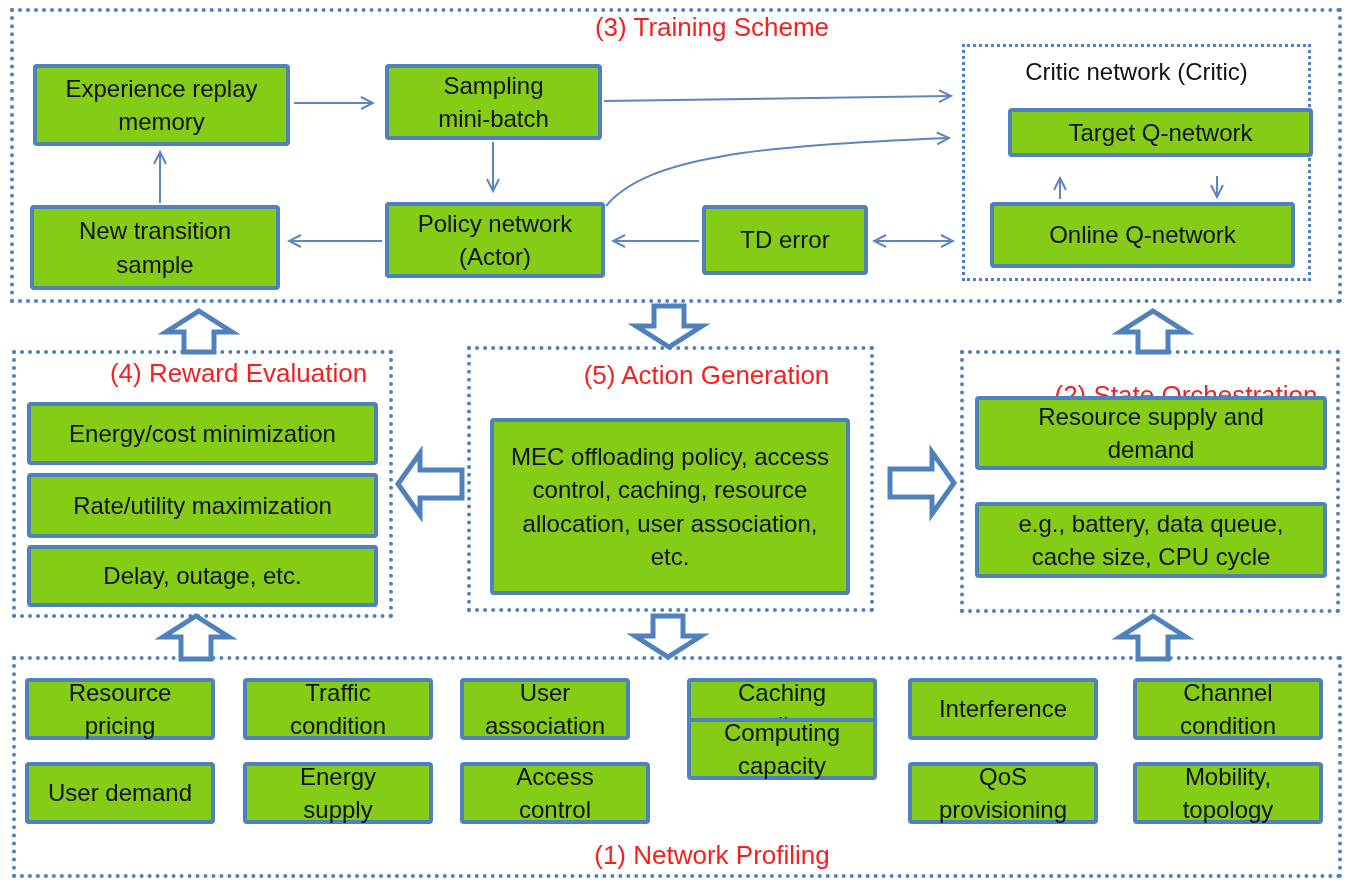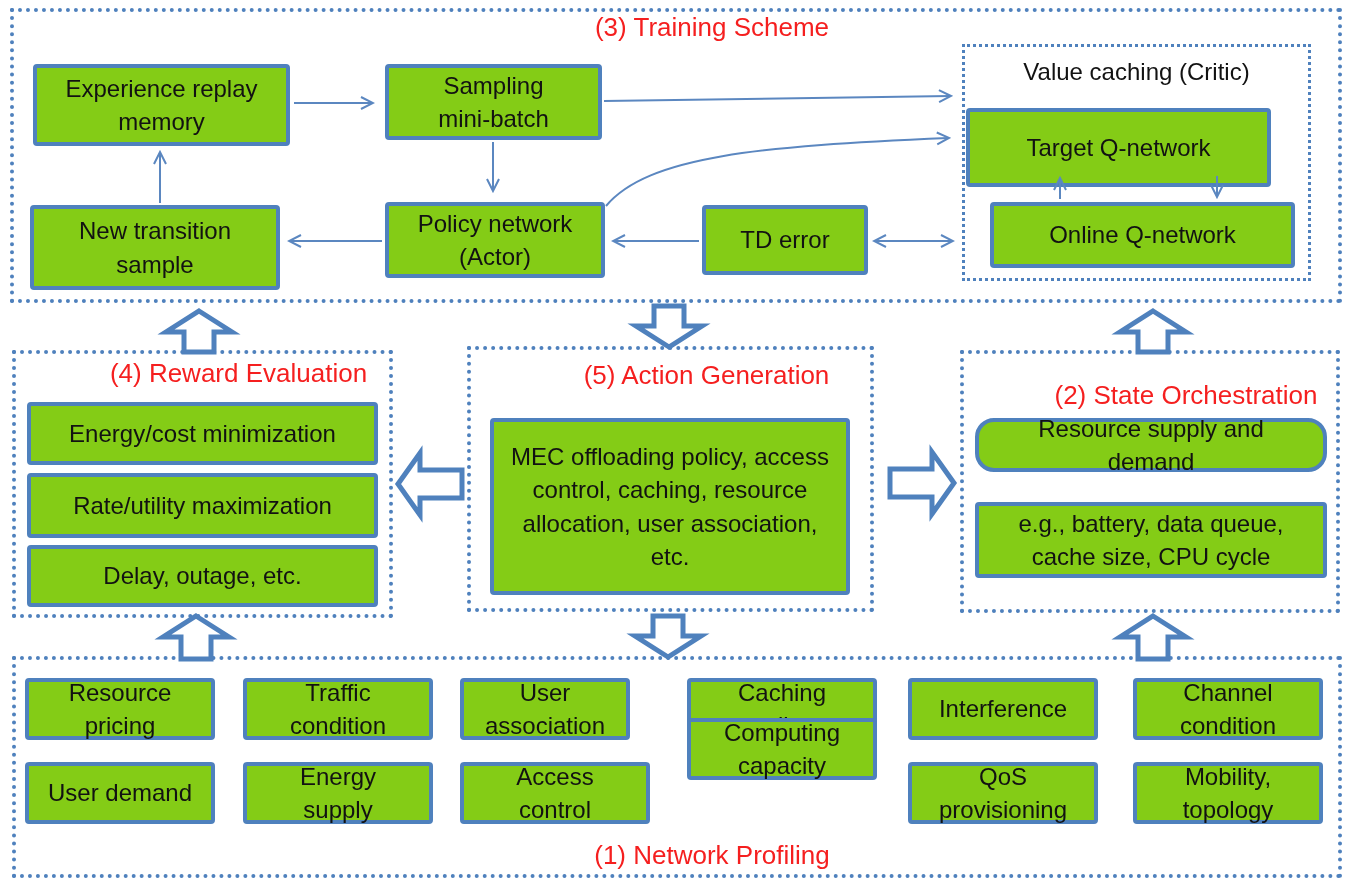--- a/index.html
+++ b/index.html
@@ -78,23 +78,23 @@
 
   <div class="solid-box w170" style="left:385px;top:202px;width:220px;height:76px;">
     <span>Policy network (Actor)</span>
   </div>
 
   <div class="solid-box nowrap" style="left:702px;top:205px;width:166px;height:70px;">
     <span>TD error</span>
   </div>
 
   <div class="dotted-box" style="left:962px;top:44px;width:349px;height:237px;border-width:3px;"></div>
-  <div style="position:absolute;left:962px;top:58px;width:349px;text-align:center;font-size:24px;">Value caching (Critic)</div>
+  <div style="position:absolute;left:962px;top:58px;width:349px;text-align:center;font-size:24px;">Critic network (Critic)</div>
 
-  <div class="solid-box nowrap" style="left:966px;top:108px;width:305px;height:79px;">
+  <div class="solid-box nowrap" style="left:1008px;top:108px;width:305px;height:49px;">
     <span>Target Q-network</span>
   </div>
 
   <div class="solid-box nowrap" style="left:990px;top:202px;width:305px;height:66px;">
     <span>Online Q-network</span>
   </div>
 
   <div class="dotted-box" style="left:12px;top:350px;width:381px;height:268px;"></div>
   <div class="sec-title" style="left:12px;top:358px;width:381px;">(4) Reward Evaluation</div>
 
@@ -111,21 +111,21 @@
   <div class="dotted-box" style="left:467px;top:346px;width:407px;height:266px;"></div>
   <div class="sec-title" style="left:467px;top:360px;width:407px;">(5) Action Generation</div>
 
   <div class="solid-box w330" style="left:490px;top:418px;width:360px;height:177px;">
     <span>MEC offloading policy, access control, caching, resource allocation, user association, etc.</span>
   </div>
 
   <div class="dotted-box" style="left:960px;top:350px;width:380px;height:263px;"></div>
   <div class="sec-title" style="left:960px;top:380px;width:380px;">(2) State Orchestration</div>
 
-  <div class="solid-box w240" style="left:975px;top:418px;width:352px;height:54px;border-radius:19px;">
+  <div class="solid-box w240" style="left:975px;top:396px;width:352px;height:74px;">
     <span>Resource supply and demand</span>
   </div>
   <div class="solid-box w330" style="left:975px;top:502px;width:352px;height:76px;">
     <span>e.g., battery, data queue, cache size, CPU cycle</span>
   </div>
 
   <div class="dotted-box" style="left:12px;top:656px;width:1330px;height:222px;"></div>
   <div class="sec-title" style="left:0;top:840px;width:1352px;">(1) Network Profiling</div>
 
   <div class="solid-box w145" style="left:25px;top:678px;width:190px;height:62px;">

